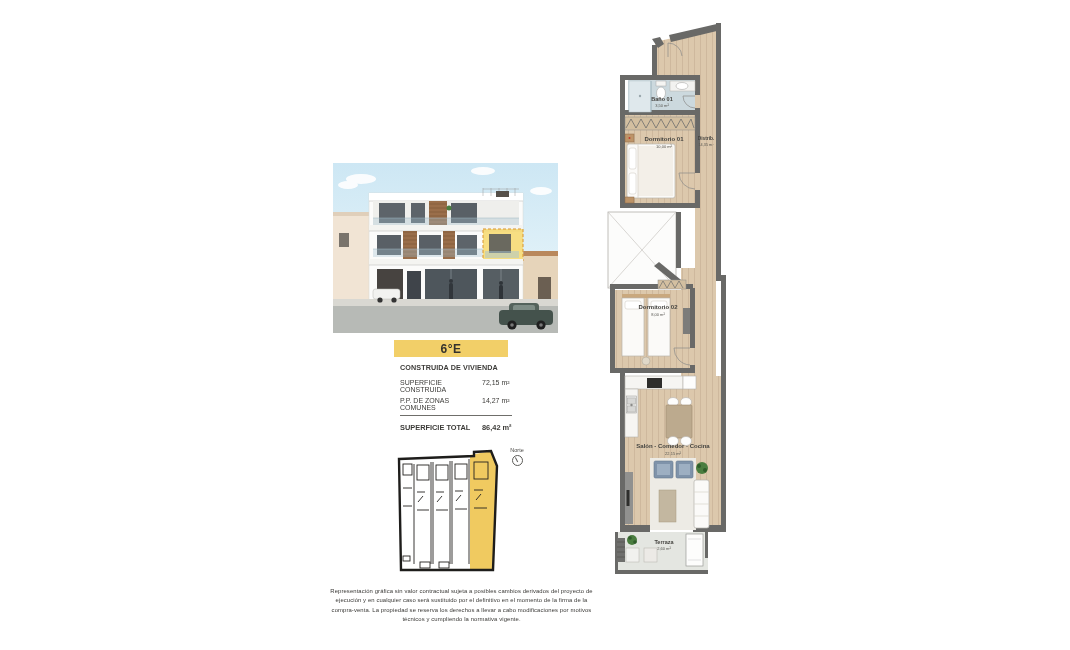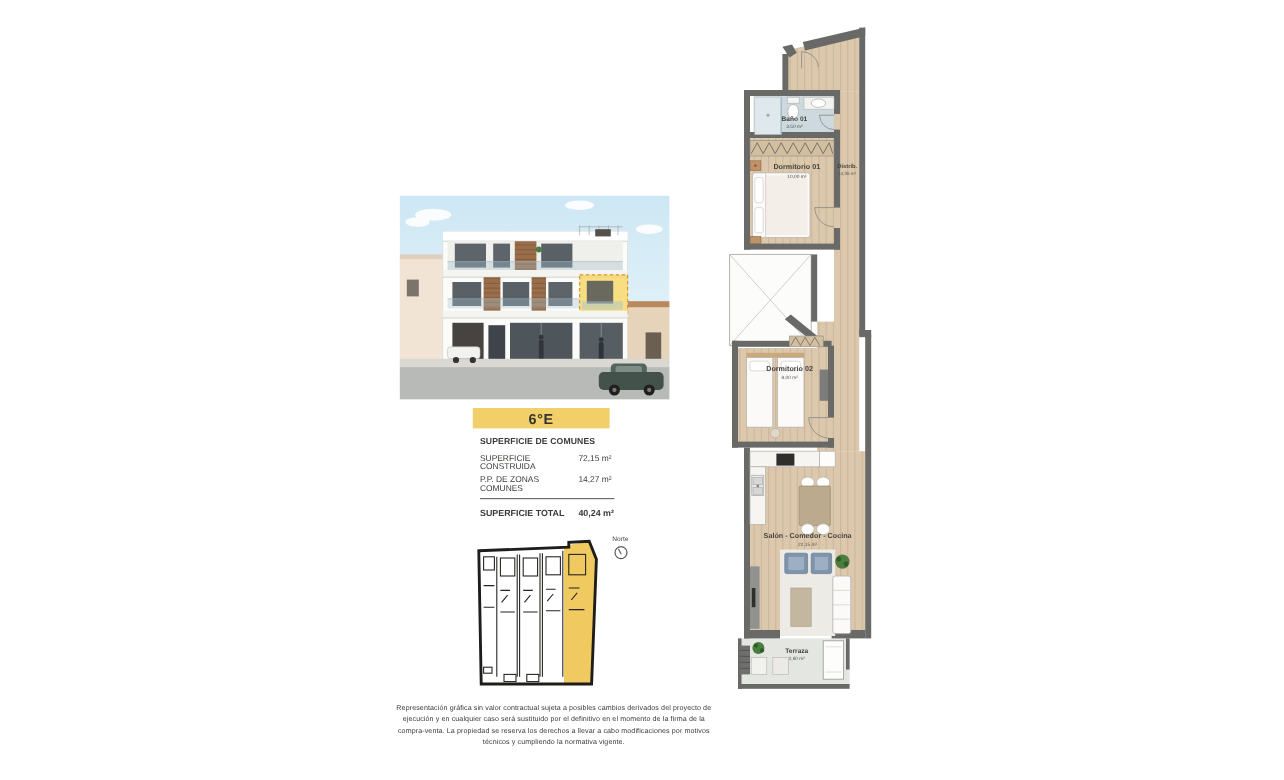--- a/index.html
+++ b/index.html
@@ -166,33 +166,33 @@
         <circle cx="208" cy="162" r="1.8" fill="#777"></circle>
     </g>
   </svg>
 </div>
 
 <div class="abs unit-badge">
   <span>6°E</span>
 </div>
 
 <div class="abs surface-table">
-  <div class="hdr">SUPERFICIE DE COMUNES</div>
+  <div class="hdr">CONSTRUIDA DE VIVIENDA</div>
   <div class="row">
     <span>SUPERFICIE CONSTRUIDA</span>
     <span class="val">72,15 m²</span>
   </div>
   <div class="row">
     <span>P.P. DE ZONAS COMUNES</span>
     <span class="val">14,27 m²</span>
   </div>
   <div class="divider"></div>
   <div class="row total">
     <span>SUPERFICIE TOTAL</span>
-    <span class="val">40,24 m²</span>
+    <span class="val">86,42 m²</span>
   </div>
 </div>
 
 <div class="abs miniplan-wrap">
   <svg width="115" height="132" viewBox="0 0 115 132">
     <polygon points="80,11 101,7 107,22 103,126 80,126" fill="#f0ca60"></polygon>
     <path d="M9 15 L84 12 L84 8 L101 7 L107 22 L103 126 L11 126 Z" fill="none" stroke="#1e1d1b" stroke-width="2.4"></path>
     <g stroke="#242320" stroke-width="0.9" fill="none">
       <line x1="24" y1="20" x2="24" y2="120"></line>
       <line x1="41" y1="18" x2="41" y2="120"></line>

